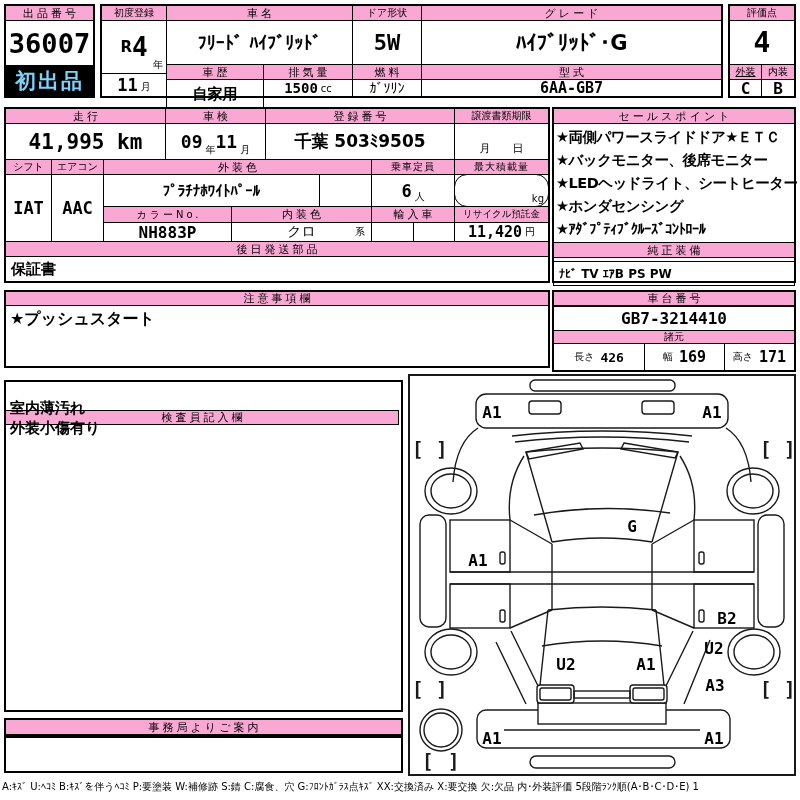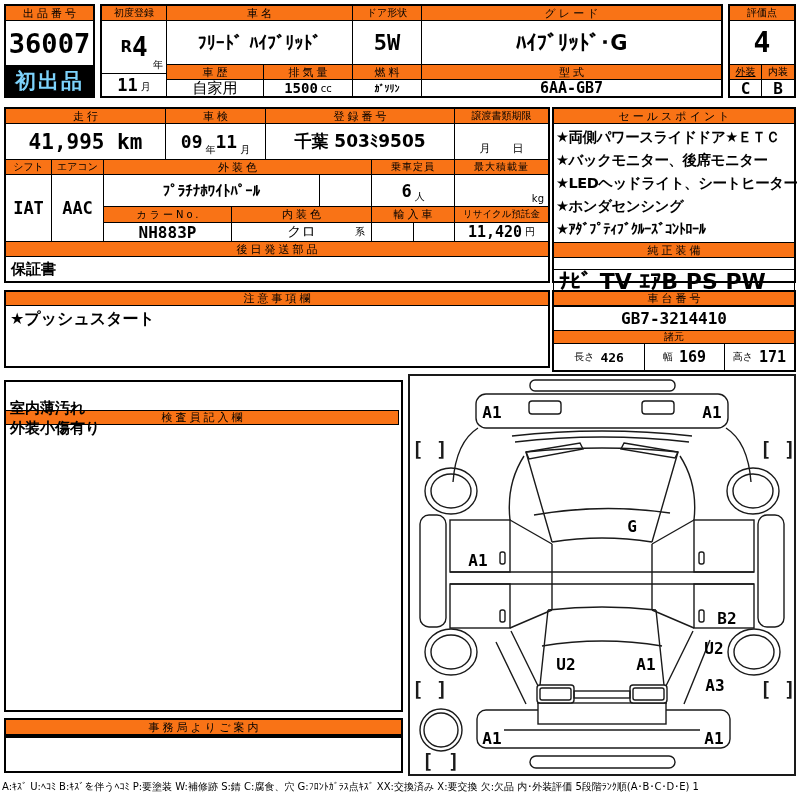--- a/index.html
+++ b/index.html
@@ -2,21 +2,21 @@
 <html><head>
 <meta charset="utf-8">
 <style>
   html,body{margin:0;padding:0;background:#fff;}
   #sheet{position:relative;width:800px;height:800px;background:#ffffff;
          font-family:"DejaVu Sans","Liberation Sans",sans-serif;color:#000;}
   .abs{position:absolute;box-sizing:border-box;}
   .cell{position:absolute;box-sizing:border-box;border:1px solid #000;
         display:flex;align-items:center;justify-content:center;overflow:hidden;white-space:nowrap;}
   .box{position:absolute;box-sizing:border-box;border:2px solid #000;}
-  .gray{background:#f97316;}
+  .gray{background:#f9a8d4;}
   .hdr{font-size:11px;letter-spacing:3px;padding-left:3px;}
   .hdrt{font-size:10px;letter-spacing:0;}
   .big{font-family:"DejaVu Sans Mono","Liberation Mono",monospace;font-weight:bold;}
   .lft{justify-content:flex-start;padding-left:5px;}
   .sm{font-size:10px;}
   .u{font-size:10px;margin-left:3px;align-self:flex-end;padding-bottom:2px;}
   .starline{font-size:14.5px;font-weight:bold;letter-spacing:-0.5px;line-height:23px;
             white-space:nowrap;padding-left:2px;}
   svg text{font-family:"DejaVu Sans Mono","Liberation Mono",monospace;font-weight:bold;}
 </style>
@@ -40,31 +40,31 @@
       <span class="abs" style="right:3px;bottom:1px;font-size:10px;">年</span>
     </div>
     <div class="cell" style="left:-1px;top:67px;width:66px;height:24px;">
       <span class="big" style="font-size:17px;">11</span>
       <span class="u">月</span>
     </div>
 
     <div class="cell gray hdr" style="left:64px;top:-1px;width:187px;height:16px;">車名</div>
     <div class="cell" style="left:64px;top:14px;width:187px;height:45px;font-size:18px;font-weight:bold;">ﾌﾘｰﾄﾞ ﾊｲﾌﾞﾘｯﾄﾞ</div>
     <div class="cell gray hdr" style="left:64px;top:58px;width:98px;height:16px;">車歴</div>
-    <div class="cell" style="left:64px;top:73px;width:98px;height:18px;font-size:15px;font-weight:normal;">自家用</div>
+    <div class="cell" style="left:64px;top:73px;width:98px;height:30px;font-size:15px;font-weight:bold;">自家用</div>
     <div class="cell gray hdr" style="left:161px;top:58px;width:90px;height:16px;">排気量</div>
     <div class="cell" style="left:161px;top:73px;width:90px;height:18px;">
       <span class="big" style="font-size:14px;">1500</span>
       <span class="u">cc</span>
     </div>
 
     <div class="cell gray hdrt" style="left:250px;top:-1px;width:70px;height:16px;">ドア形状</div>
     <div class="cell big" style="left:250px;top:14px;width:70px;height:45px;font-size:22px;">5W</div>
     <div class="cell gray hdr" style="left:250px;top:58px;width:70px;height:16px;">燃料</div>
-    <div class="cell" style="left:250px;top:73px;width:70px;height:18px;font-size:10px;font-weight:bold;">ｶﾞｿﾘﾝ</div>
+    <div class="cell" style="left:250px;top:73px;width:70px;height:18px;font-size:14px;font-weight:normal;">ｶﾞｿﾘﾝ</div>
 
     <div class="cell gray hdr" style="left:319px;top:-1px;width:301px;height:16px;">グレード</div>
     <div class="cell gray hdr" style="left:319px;top:58px;width:301px;height:16px;">型式</div>
     <div class="cell" style="left:319px;top:14px;width:301px;height:45px;font-size:21px;font-weight:bold;">ﾊｲﾌﾞﾘｯﾄﾞ･G</div>
     <div class="cell big" style="left:319px;top:73px;width:301px;height:18px;font-size:15px;">6AA-GB7</div>
   </div>
 
   <div class="box" style="left:728px;top:4px;width:68px;height:94px;">
     <div class="cell gray hdrt" style="left:-1px;top:-1px;width:66px;height:16px;">評価点</div>
     <div class="cell big" style="left:-1px;top:14px;width:66px;height:45px;font-size:28px;">4</div>
@@ -97,21 +97,21 @@
     <div class="cell gray hdrt" style="left:448px;top:50px;width:95px;height:16px;letter-spacing:1px;">最大積載量</div>
 
     <div class="cell big" style="left:-1px;top:65px;width:47px;height:68px;font-size:17px;">IAT</div>
     <div class="cell big" style="left:45px;top:65px;width:53px;height:68px;font-size:17px;">AAC</div>
     <div class="cell" style="left:97px;top:65px;width:217px;height:33px;font-size:15px;font-weight:bold;">ﾌﾟﾗﾁﾅﾎﾜｲﾄﾊﾟｰﾙ</div>
     <div class="cell" style="left:313px;top:65px;width:53px;height:33px;"></div>
     <div class="cell" style="left:365px;top:65px;width:84px;height:33px;">
       <span class="big" style="font-size:17px;">6</span>
       <span class="u">人</span>
     </div>
-    <div class="cell" style="left:448px;top:65px;width:95px;height:33px;justify-content:flex-end;align-items:flex-end;padding:0 4px 2px 0;font-size:10px;">kg</div>
+    <div class="cell" style="left:448px;top:65px;width:95px;height:33px;justify-content:flex-end;align-items:flex-end;padding:0 4px 2px 0;font-size:10px;border-radius:13px;">kg</div>
 
     <div class="cell gray hdr" style="left:97px;top:97px;width:129px;height:17px;font-size:10px;">カラーNo.</div>
     <div class="cell gray hdr" style="left:225px;top:97px;width:141px;height:17px;">内装色</div>
     <div class="cell gray hdr" style="left:365px;top:97px;width:84px;height:17px;">輸入車</div>
     <div class="cell gray" style="left:448px;top:97px;width:95px;height:17px;font-size:9.5px;">リサイクル預託金</div>
 
     <div class="cell big" style="left:97px;top:113px;width:129px;height:20px;font-size:16px;">NH883P</div>
     <div class="cell" style="left:225px;top:113px;width:141px;height:20px;">
       <span style="font-size:14px;font-weight:normal;">クロ</span>
       <span class="abs" style="right:6px;bottom:2px;font-size:10px;">系</span>
@@ -130,21 +130,21 @@
   <div class="box" style="left:552px;top:107px;width:244px;height:176px;">
     <div class="cell gray hdr" style="left:-1px;top:-1px;width:242px;height:16px;">セールスポイント</div>
     <div class="abs" style="left:0;top:17px;width:240px;">
       <div class="starline">★両側パワースライドドア★ＥＴＣ</div>
       <div class="starline">★バックモニター、後席モニター</div>
       <div class="starline">★LEDヘッドライト、シートヒーター</div>
       <div class="starline">★ホンダセンシング</div>
       <div class="starline">★ｱﾀﾞﾌﾟﾃｨﾌﾞｸﾙｰｽﾞｺﾝﾄﾛｰﾙ</div>
     </div>
     <div class="cell gray hdr" style="left:-1px;top:133px;width:242px;height:16px;">純正装備</div>
-    <div class="cell lft" style="left:-1px;top:160px;width:242px;height:25px;font-size:22px;font-weight:bold;">ﾅﾋﾞ TV ｴｱB PS PW</div>
+    <div class="cell lft" style="left:-1px;top:152px;width:242px;height:25px;font-size:12px;font-weight:bold;">ﾅﾋﾞ TV ｴｱB PS PW</div>
   </div>
 
   <div class="box" style="left:4px;top:290px;width:546px;height:78px;">
     <div class="cell gray hdr" style="left:-1px;top:-1px;width:544px;height:15px;">注意事項欄</div>
     <div class="abs" style="left:4px;top:17px;font-size:16px;font-weight:bold;">★プッシュスタート</div>
   </div>
 
   <div class="box" style="left:552px;top:290px;width:244px;height:82px;">
     <div class="cell gray hdr" style="left:-1px;top:-1px;width:242px;height:15px;">車台番号</div>
     <div class="cell big" style="left:-1px;top:14px;width:242px;height:25px;font-size:16px;">GB7-3214410</div>

